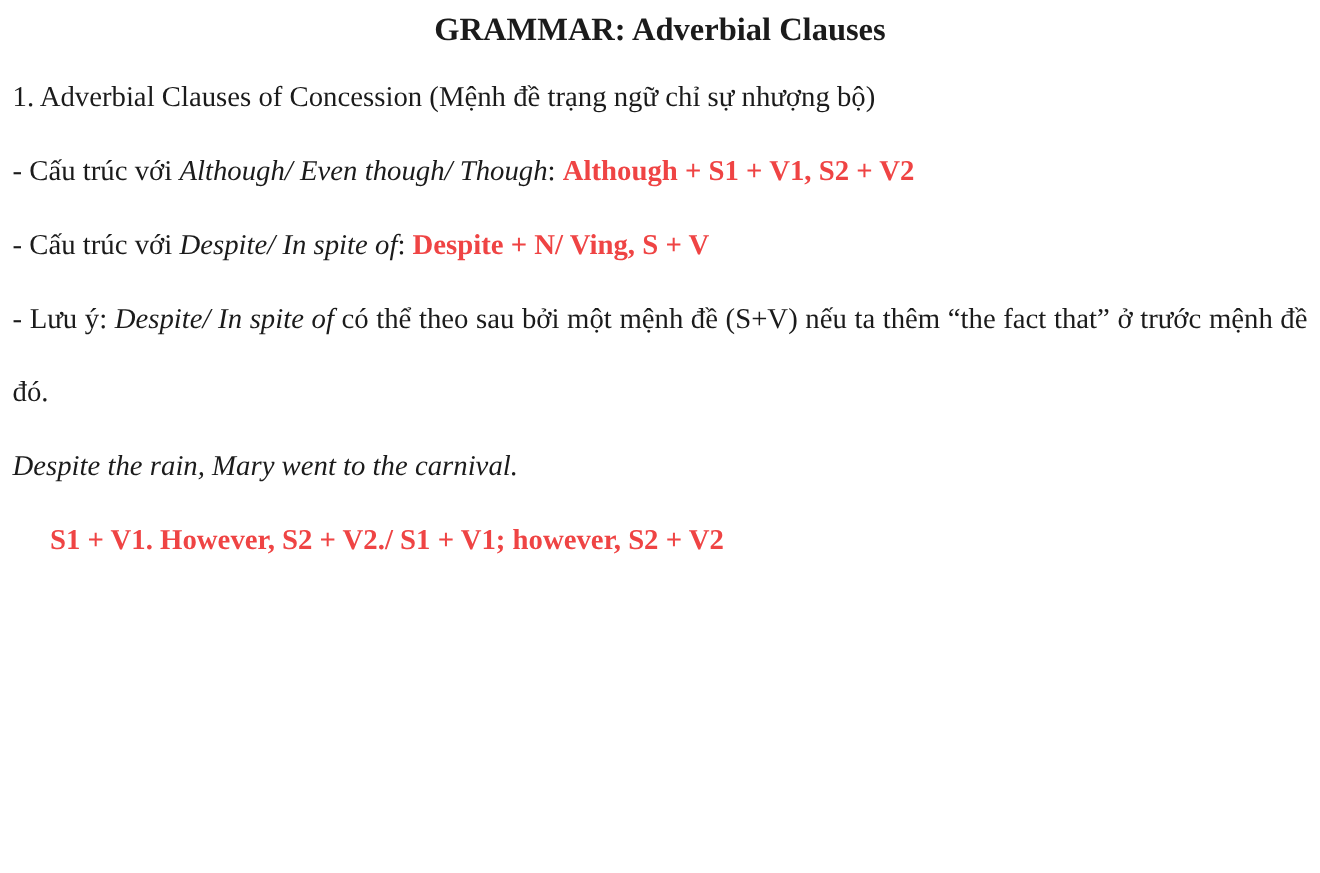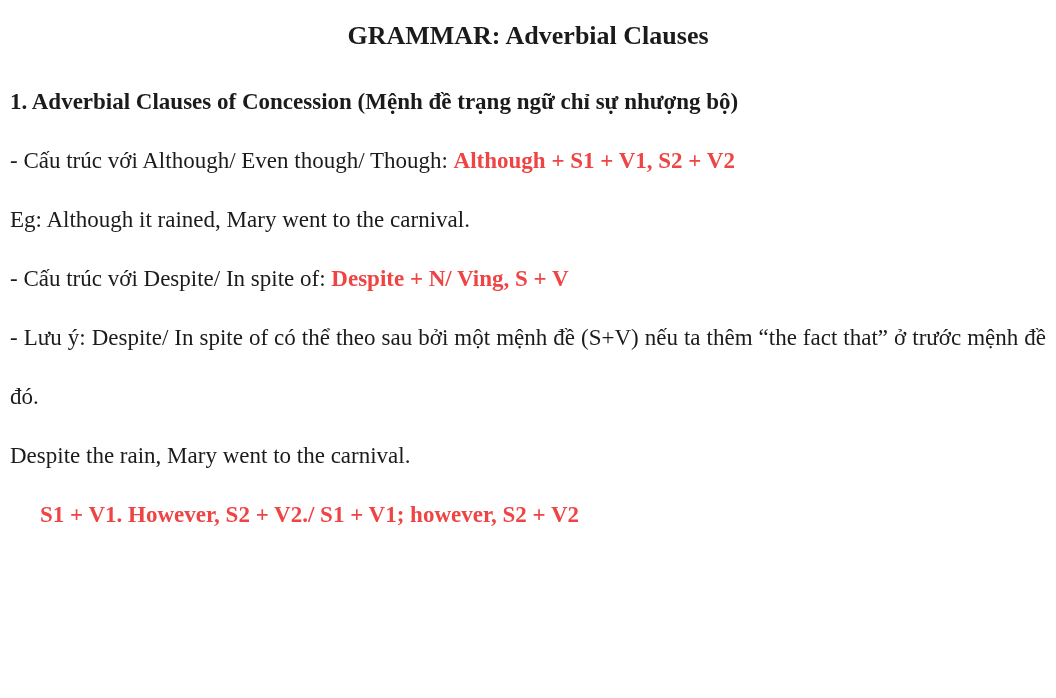--- a/index.html
+++ b/index.html
@@ -16,61 +16,58 @@
     padding: 0 10px;
     font-family: "Liberation Serif", "DejaVu Serif", serif;
     font-size: 23px;
     color: #1b1b1b;
   }
   .doc-title {
     text-align: center;
     font-weight: bold;
     font-size: 26px;
     line-height: 48px;
-    margin: 12px;
+    margin: 0;
   }
   p.line {
     margin: 0;
     line-height: 59px;
     white-space: nowrap;
   }
   p.line.wrap {
     white-space: normal;
     text-align: justify;
   }
   p.heading {
-    font-weight: bold;
+    font-weight: normal;
   }
   p.indent {
     padding-left: 30px;
   }
   .seg-normal { font-style: normal; }
-  .seg-italic { }
+  .seg-italic { font-style: italic; }
   .seg-redbold {
     font-weight: bold;
     font-style: normal;
     color: #ef4444;
   }
 </style>
 </head>
 <body>
 
 <div class="page">
 
   <h1 class="doc-title">GRAMMAR: Adverbial Clauses</h1>
 
   <p class="line heading">1. Adverbial Clauses of Concession (Mệnh đề trạng ngữ chỉ sự nhượng bộ)</p>
 
   <p class="line">
     <span class="seg-normal">- Cấu trúc với </span><span class="seg-italic">Although/ Even though/ Though</span><span class="seg-normal">: </span><span class="seg-redbold">Although + S1 + V1, S2 + V2</span>
   </p>
 
-  <p class="line">
-    <span class="seg-italic">Eg: Although it rained, Mary went to the carnival.</span>
-  </p>
 
   <p class="line">
     <span class="seg-normal">- Cấu trúc với </span><span class="seg-italic">Despite/ In spite of</span><span class="seg-normal">: </span><span class="seg-redbold">Despite + N/ Ving, S + V</span>
   </p>
 
   <p class="line wrap">
     <span class="seg-normal">- Lưu ý: </span><span class="seg-italic">Despite/ In spite of</span><span class="seg-normal"> có thể theo sau bởi một mệnh đề (S+V) nếu ta thêm “the fact that” ở trước mệnh đề đó.</span>
   </p>
 
   <p class="line">

